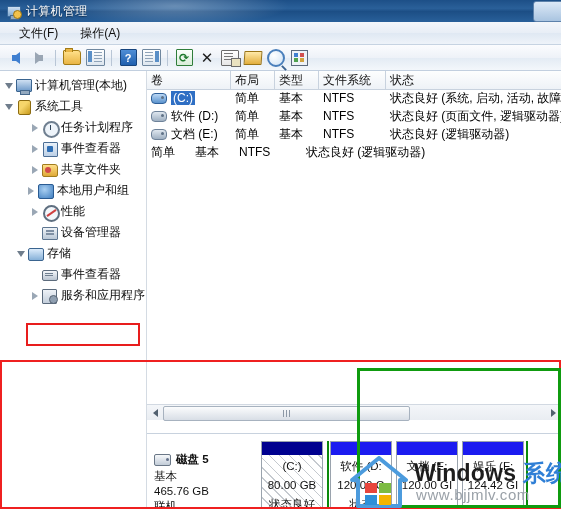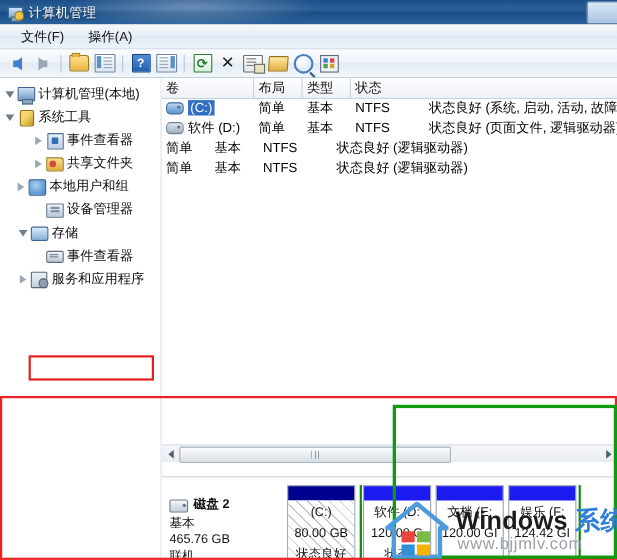--- a/index.html
+++ b/index.html
@@ -272,51 +272,69 @@
       <div class="tree-row" style="">
         <span class="tw">
             <span class="tri open"></span>
           </span>
         <span class="ti">
             <span class="ic-tools"></span>
           </span>
         <span class="lbl">系统工具</span>
       </div>
 
-
       <div class="tree-row" style="padding-left:28px">
         <span class="tw">
             <span class="tri"></span>
           </span>
         <span class="ti">
+            <span class="ic-clock"></span>
+          </span>
+        <span class="lbl">任务计划程序</span>
+      </div>
+
+      <div class="tree-row" style="padding-left:28px">
+        <span class="tw">
+            <span class="tri"></span>
+          </span>
+        <span class="ti">
             <span class="ic-event"></span>
           </span>
         <span class="lbl">事件查看器</span>
       </div>
 
       <div class="tree-row" style="padding-left:28px">
         <span class="tw">
             <span class="tri"></span>
           </span>
         <span class="ti">
             <span class="ic-share"></span>
           </span>
         <span class="lbl">共享文件夹</span>
       </div>
 
-      <div class="tree-row" style="padding-left:12px">
+      <div class="tree-row" style="padding-left:24px">
         <span class="tw">
             <span class="tri"></span>
           </span>
         <span class="ti">
             <span class="ic-users"></span>
           </span>
         <span class="lbl">本地用户和组</span>
       </div>
 
+      <div class="tree-row" style="padding-left:28px">
+        <span class="tw">
+            <span class="tri"></span>
+          </span>
+        <span class="ti">
+            <span class="ic-perf"></span>
+          </span>
+        <span class="lbl">性能</span>
+      </div>
 
       <div class="tree-row" style="padding-left:41px">
         <span class="ti">
             <span class="ic-dev"></span>
           </span>
         <span class="lbl">设备管理器</span>
       </div>
 
       <div class="tree-row" style="padding-left:14px">
         <span class="tw">
@@ -328,39 +346,40 @@
         <span class="lbl">存储</span>
       </div>
 
       <div class="tree-row" style="padding-left:41px">
         <span class="ti">
             <span class="ic-disk"></span>
           </span>
         <span class="lbl">事件查看器</span>
       </div>
 
-      <div class="tree-row" style="padding-left:14px">
+      <div class="tree-row" style="padding-left:28px">
         <span class="tw">
             <span class="tri"></span>
           </span>
         <span class="ti">
             <span class="ic-svc"></span>
           </span>
         <span class="lbl">服务和应用程序</span>
       </div>
 
       <div class="redbox-side"></div>
     </div>
 
     <div class="right">
 
       <div class="vol-head">
         <div class="vh" style="width:84px">卷</div>
         <div class="vh" style="width:44px">布局</div>
         <div class="vh" style="width:44px">类型</div>
+        <div class="vh" style="width:67px">文件系统</div>
         <div class="vh" style="width:175px;border-right:none">状态</div>
       </div>
 
       <div class="vol-rows">
 
         <div class="vrow selected">
           <div class="vc name" style="width:84px;background:transparent">
             <span class="drv sel"></span>
             <span class="selwrap">(C:)</span>
           </div>
@@ -372,35 +391,39 @@
 
         <div class="vrow">
           <div class="vc name" style="width:84px">
             <span class="drv"></span>
             <span>软件 (D:)</span>
           </div>
           <div class="vc" style="width:44px">简单</div>
           <div class="vc" style="width:44px">基本</div>
           <div class="vc" style="width:67px">NTFS</div>
           <div class="vc" style="width:175px">状态良好 (页面文件, 逻辑驱动器)</div>
+        </div>
+
+        <div class="vrow">
+          <div class="vc name" style="width:84px">
+            <span class="drv"></span>
+            <span>文档 (E:)</span>
+          </div>
+          <div class="vc" style="width:44px">简单</div>
+          <div class="vc" style="width:44px">基本</div>
+          <div class="vc" style="width:67px">NTFS</div>
+          <div class="vc" style="width:175px">状态良好 (逻辑驱动器)</div>
         </div>
 
         <div class="vrow">
           <div class="vc" style="width:44px">简单</div>
           <div class="vc" style="width:44px">基本</div>
           <div class="vc" style="width:67px">NTFS</div>
           <div class="vc" style="width:175px">状态良好 (逻辑驱动器)</div>
         </div>
-
-        <div class="vrow">
-          <div class="vc" style="width:44px">简单</div>
-          <div class="vc" style="width:44px">基本</div>
-          <div class="vc" style="width:67px">NTFS</div>
-          <div class="vc" style="width:175px">状态良好 (逻辑驱动器)</div>
-        </div>
       </div>
 
       <div class="hsb">
         <div class="hsb-arrow">
             <span class="a l"></span>
           </div>
         <div class="hsb-track">
           <div class="hsb-thumb">
             <span class="grip"></span>
           </div>
@@ -408,21 +431,21 @@
         <div class="hsb-arrow">
             <span class="a r"></span>
           </div>
       </div>
 
       <div class="gview">
 
         <div class="diskinfo">
           <div class="dh">
             <span class="dicon"></span>
-            <span>磁盘 2</span>
+            <span>磁盘 5</span>
           </div>
           <div>基本</div>
           <div>465.76 GB</div>
           <div>联机</div>
         </div>
 
         <div class="part hatch" style="left:114px;width:62px">
           <div class="cap sys"></div>
           <div class="inner">
             <div class="ptxt b">(C:)</div>

